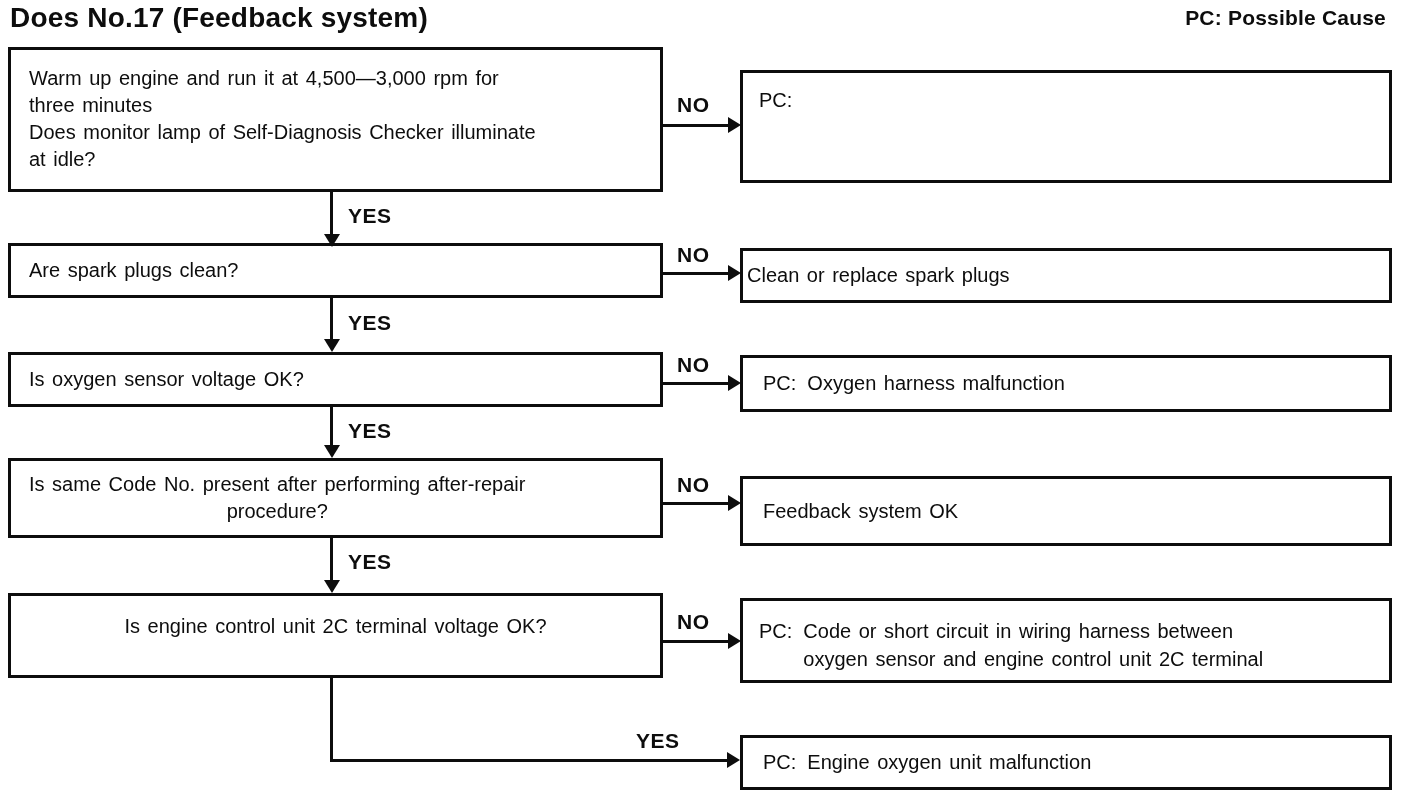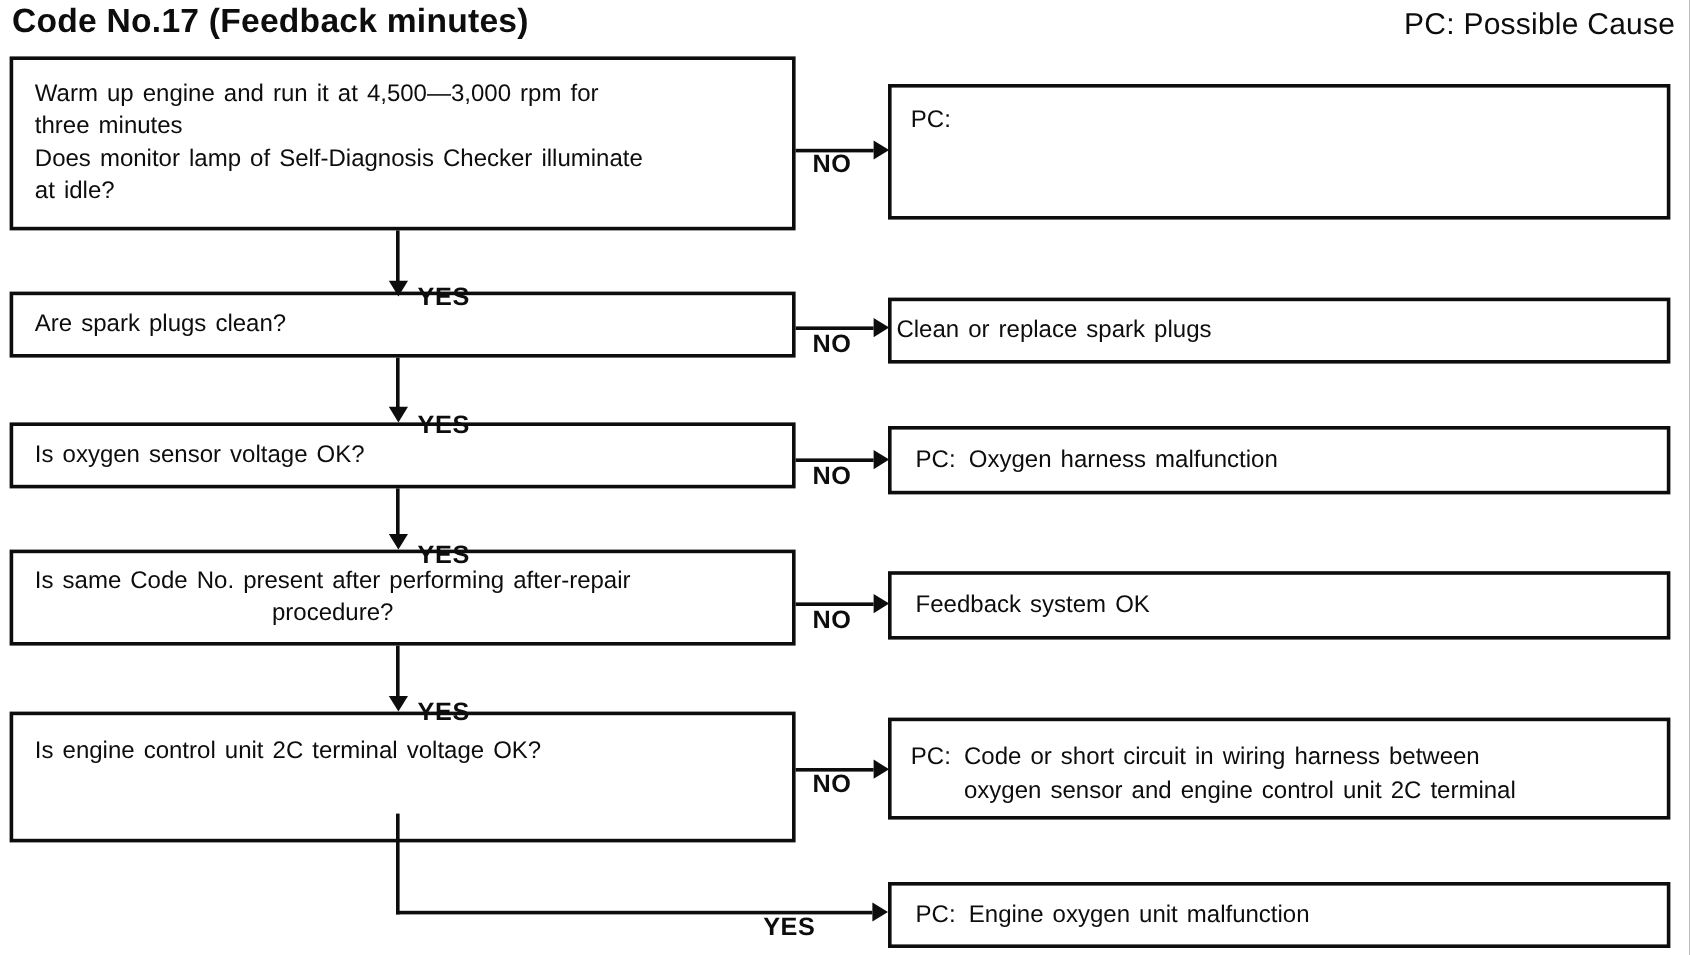--- a/index.html
+++ b/index.html
@@ -14,51 +14,51 @@
     font-family: "Liberation Sans", sans-serif;
     color: var(--ink);
     overflow: hidden;
     margin: 0 auto;
   }
   .page-title {
     position: absolute; left: 10px; top: 2px;
     font-size: 28px; font-weight: bold; letter-spacing: 0.2px;
   }
   .pc-legend {
-    position: absolute; right: 12px; top: 6px;
-    font-size: 25px; font-weight: normal; letter-spacing: 0.2px;
+    position: absolute; right: 22px; top: 6px;
+    font-size: 21px; font-weight: bold; letter-spacing: 0.2px;
   }
   .box {
     position: absolute;
     border: 3px solid var(--ink);
     background: var(--paper);
     font-size: 20px;
     line-height: 27px;
     word-spacing: 2px;
   }
   .lines { white-space: pre-line; }
   .q { left: 8px; width: 655px; }
   .r { left: 740px; width: 652px; }
   .centered { display: flex; align-items: center; }
   .q1 { top: 47px;  height: 145px; padding: 15px 18px; }
   .q2 { top: 243px; height: 55px; padding-left: 18px; }
   .q3 { top: 352px; height: 55px; padding-left: 18px; }
   .q4 { top: 458px; height: 80px; padding-left: 18px; text-align: center; }
-  .q5 { top: 593px; height: 109px; padding: 17px 18px; }
+  .q5 { top: 593px; height: 85px; padding: 17px 18px; text-align: center; }
   .r1 { top: 70px;  height: 113px; padding: 13px 16px; display: flex; align-items: flex-start; line-height: 28px; }
   .r2 { top: 248px; height: 55px; padding-left: 4px; }
   .r3 { top: 355px; height: 57px; padding-left: 20px; }
-  .r4 { top: 476px; height: 57px; padding-left: 20px; }
+  .r4 { top: 476px; height: 70px; padding-left: 20px; }
   .r5 { top: 598px; height: 85px; padding: 16px 16px; display: flex; align-items: flex-start; line-height: 28px; }
   .r6 { top: 735px; height: 55px; padding-left: 20px; }
   .pc-prefix { flex: 0 0 auto; margin-right: 11px; }
   .row-prefix { margin-right: 11px; }
   .flow-label {
     position: absolute;
-    font-size: 21px; font-weight: bold; letter-spacing: 0.5px; margin-top: 32px;
+    font-size: 21px; font-weight: bold; letter-spacing: 0.5px;
   }
   .yes1 { left: 348px; top: 204px; }
   .yes2 { left: 348px; top: 311px; }
   .yes3 { left: 348px; top: 419px; }
   .yes4 { left: 348px; top: 550px; }
   .yes5 { left: 636px; top: 729px; }
   .no1 { left: 677px; top: 93px;  }
   .no2 { left: 677px; top: 243px; }
   .no3 { left: 677px; top: 353px; }
   .no4 { left: 677px; top: 473px; }
@@ -95,21 +95,21 @@
   .ahd1 { left: 324px; top: 234px; }
   .ahd2 { left: 324px; top: 339px; }
   .ahd3 { left: 324px; top: 445px; }
   .ahd4 { left: 324px; top: 580px; }
 </style>
 </head>
 <body>
 
 <div class="stage">
 
-  <div class="page-title">Code No.17 (Feedback minutes)</div>
+  <div class="page-title">Does No.17 (Feedback system)</div>
   <div class="pc-legend">PC: Possible Cause</div>
 
   <div class="box q q1">
     <div class="lines">Warm up engine and run it at 4,500—3,000 rpm for
 three minutes
 Does monitor lamp of Self-Diagnosis Checker illuminate
 at idle?</div>
   </div>
   <div class="box q q2 centered">
     <div class="lines">Are spark plugs clean?</div>

